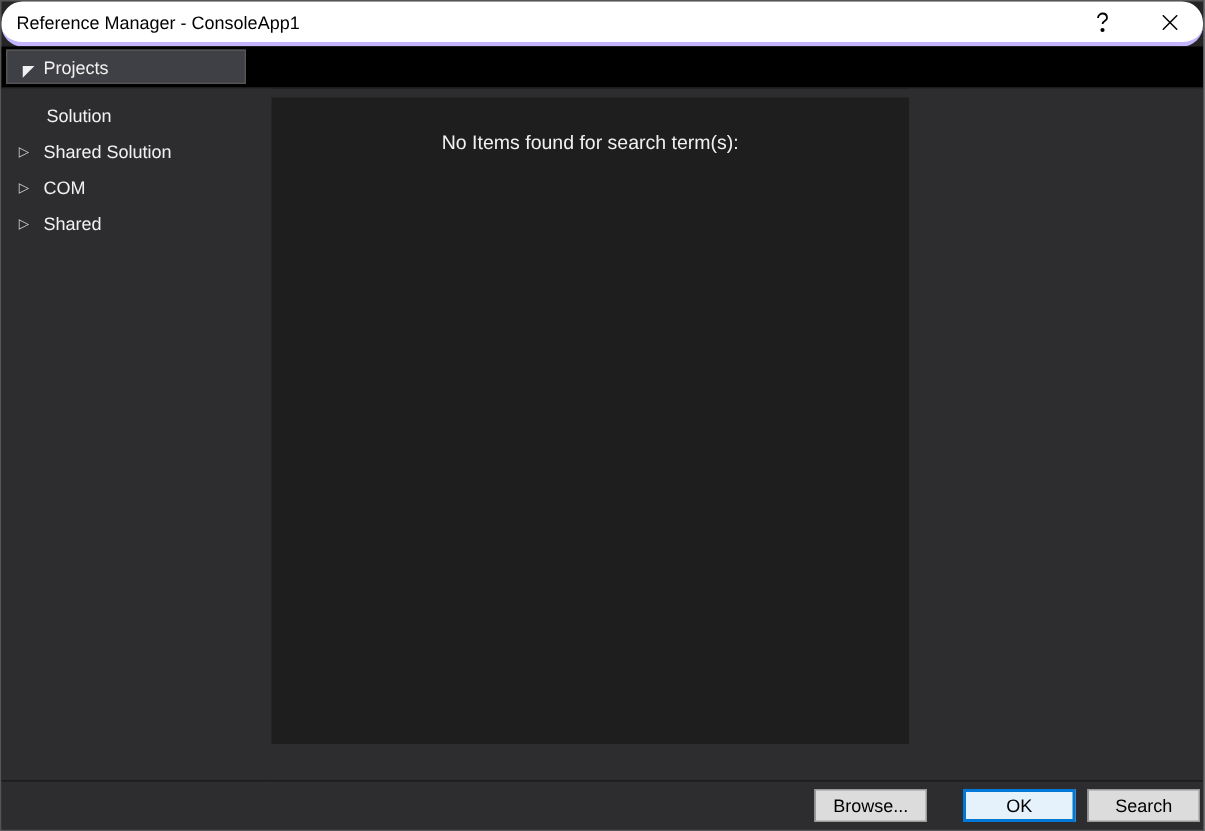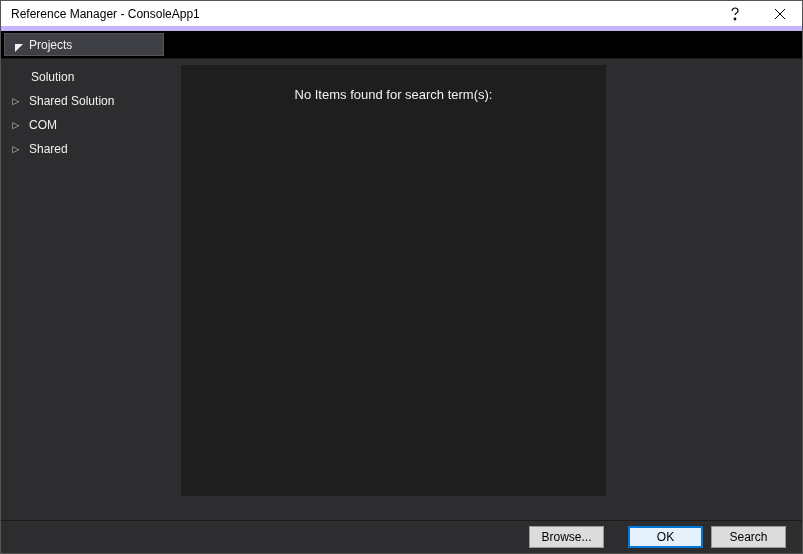--- a/index.html
+++ b/index.html
@@ -1,19 +1,19 @@
 <!DOCTYPE html>
 <html><head>
 <meta charset="utf-8">
 <style>
   * { box-sizing: border-box; margin: 0; padding: 0; }
   html, body { width: 803px; height: 554px; font-family: "Segoe UI", Arial, sans-serif; font-size: 12px; background: #fff; overflow: hidden; }
   .window { width: 803px; height: 554px; border: 1px solid #555; display: flex; flex-direction: column; background: #252526; }
   
-  .titlebar { height: 30px; background: #fff; display: flex; align-items: center; color: #000; border-bottom: 5px solid #c4b5fd; }
+  .titlebar { height: 30px; background: #fff; display: flex; align-items: center; color: #000; border-bottom: 3px solid #c4b5fd; border-radius: 14px; }
   .titlebar .title { padding-left: 10px; flex: 1; font-size: 12px; }
   .titlebar .ctrl { width: 45px; height: 30px; display: flex; align-items: center; justify-content: center; cursor: pointer; }
   .titlebar .ctrl svg { stroke: #000; }
   
   .toolbar { height: 28px; background: #000000; display: flex; align-items: stretch; border-bottom: 1px solid #1b1b1c; }
   .tab { display: flex; align-items: center; padding: 0 10px; color: #f1f1f1; border: 1px solid #555; background: #3f3f46; gap: 6px; min-width: 160px; margin: 2px 0 2px 3px; }
   .tab .chev { width: 8px; height: 8px; }
   .toolbar .spacer { flex: 1; }
   .searchbox { display: flex; align-items: center; background: #333337; min-width: 195px; color: #b9b9b9; padding: 0 8px; margin: 1px 3px 1px 0; gap: 8px; }
   .searchbox input { flex: 1; background: transparent; border: none; outline: none; color: #f1f1f1; font-family: inherit; font-size: 12px; }
@@ -23,21 +23,21 @@
   
   .body { flex: 1; display: flex; background: #2d2d30; }
   .sidebar { width: 180px; background: #2d2d30; padding-top: 6px; color: #f1f1f1; }
   .side-item { display: flex; align-items: center; gap: 8px; padding: 5px 8px 5px 10px; cursor: pointer; }
   .side-item.sub { padding-left: 30px; align-items: center; }
   .tri { width: 10px; text-align: center; font-size: 9px; color: #cfcfcf; }
   .mainpane { flex: 1; background: #1e1e1e; margin: 6px 0 24px 0; color: #f1f1f1; display: flex; justify-content: center; }
   .empty { margin-top: 22px; color: #f1f1f1; font-size: 13px; }
   .rightpane { width: 196px; background: #2d2d30; }
   
-  .footer { height: 33px; background: #2d2d30; display: flex; align-items: center; justify-content: flex-end; gap: 8px; padding: 0 16px; border-top: 1px solid #1b1b1c; }
+  .footer { height: 33px; background: #2d2d30; display: flex; align-items: center; justify-content: flex-end; gap: 8px; padding: 0 2px; border-top: 1px solid #1b1b1c; }
   .btn { height: 22px; min-width: 75px; background: #dcdcdc; border: 1px solid #9a9a9a; color: #000; font-family: inherit; font-size: 12px; cursor: pointer; padding: 0 10px; }
   .btn.primary { border: 2px solid #0078d7; background: #e5f1fb; margin-left: 16px; }
 </style>
 </head>
 <body>
 
 <div class="window">
 
   <div class="titlebar">
     <div class="title">Reference Manager - ConsoleApp1</div>

